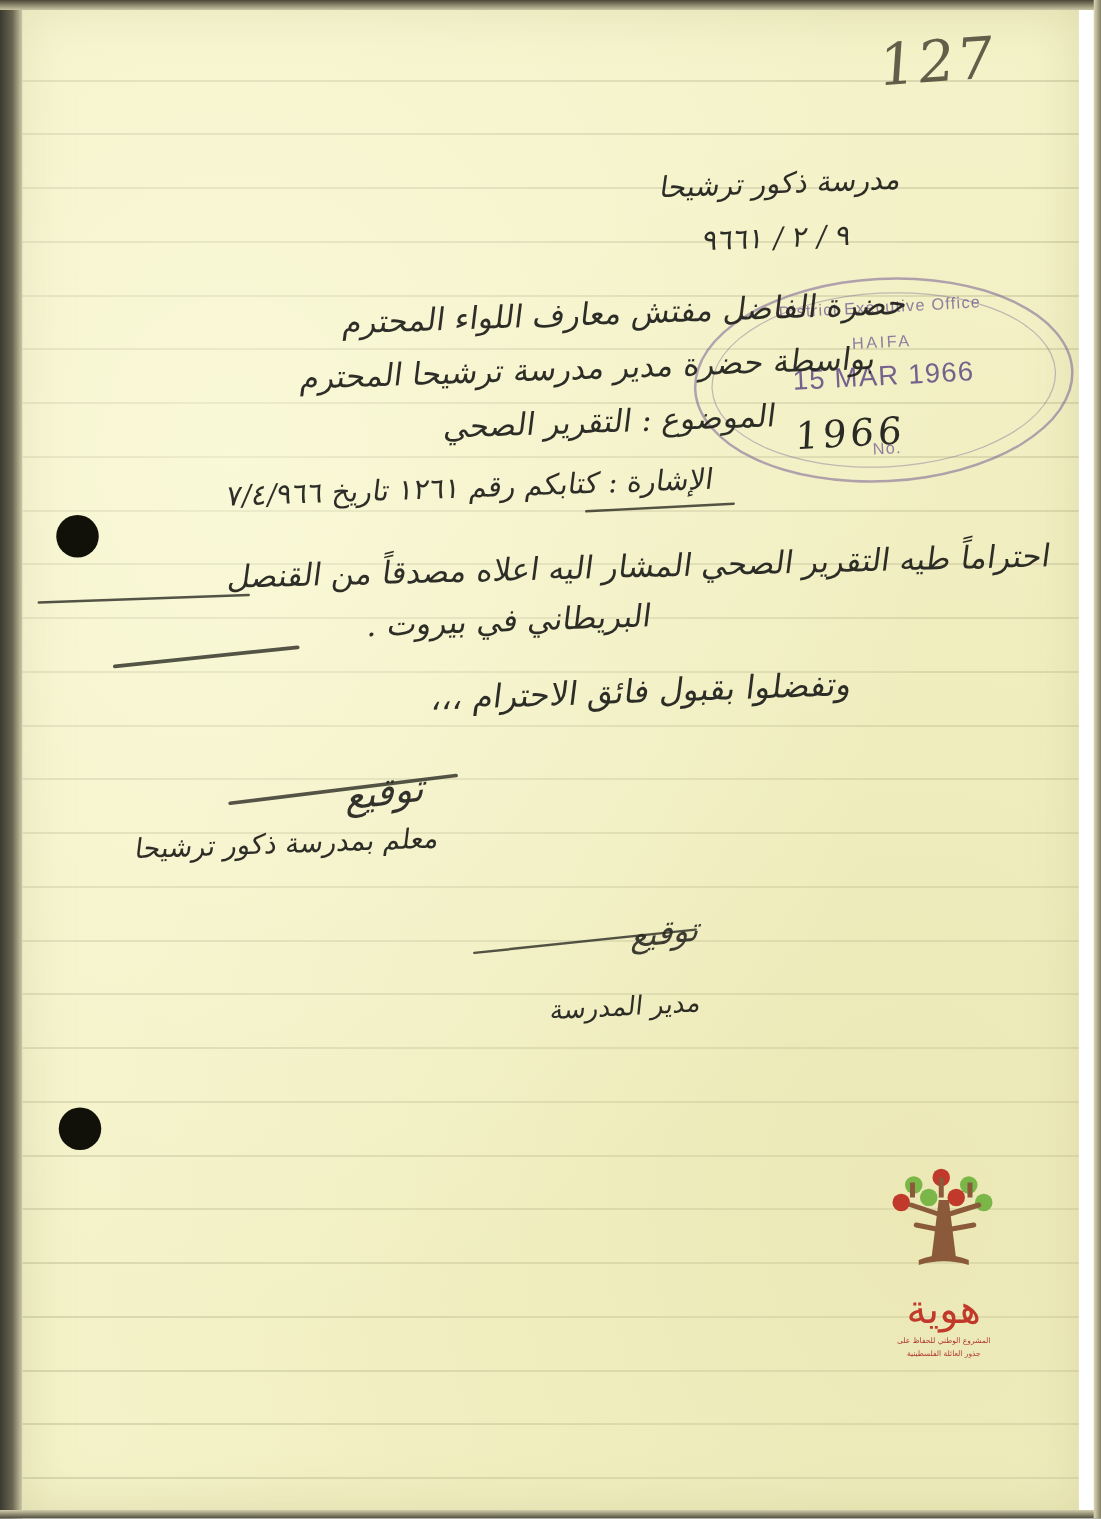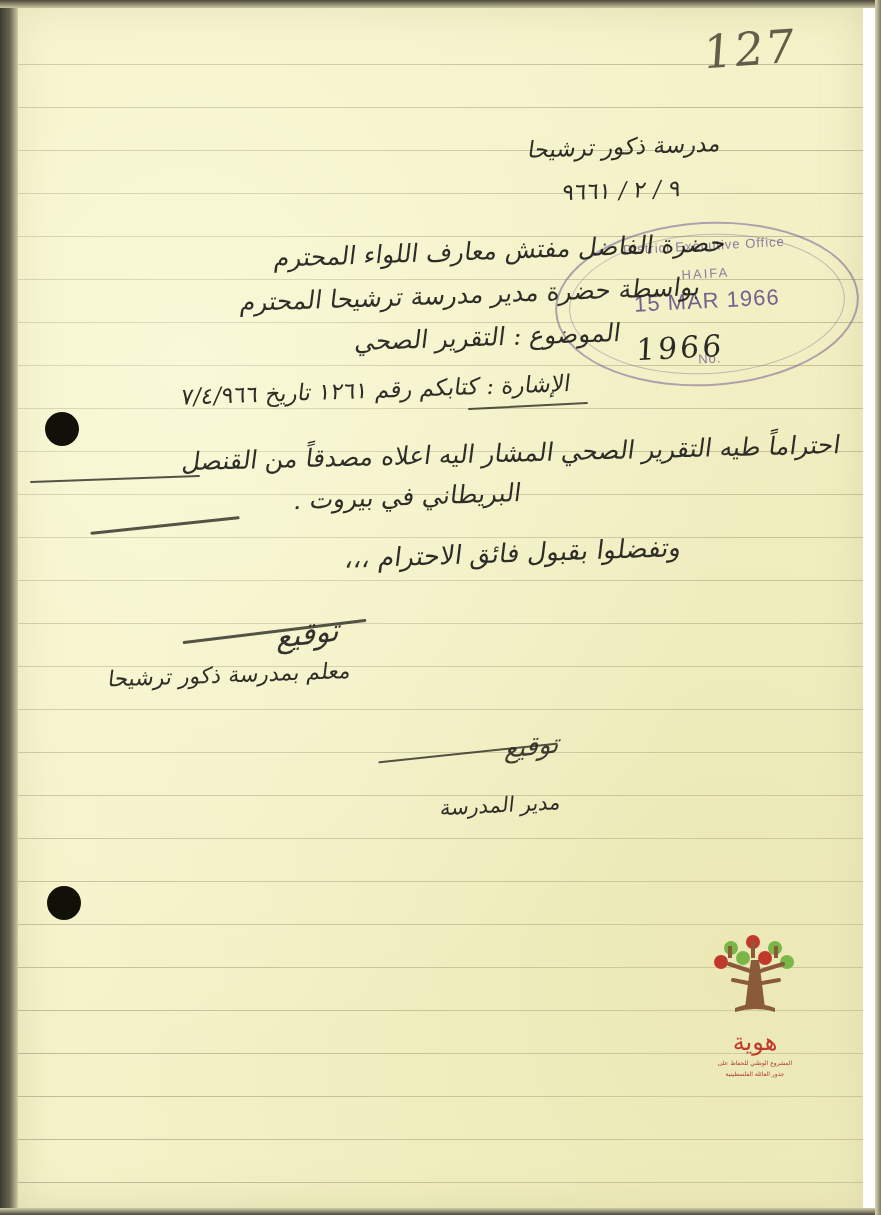--- a/index.html
+++ b/index.html
@@ -189,21 +189,21 @@
   .logo {
     position: absolute;
     left: 690px;
     top: 930px;
     width: 130px;
     height: 175px;
     text-align: center;
   }
   .logo .word {
     font-family: "DejaVu Serif", serif;
-    font-size: 24px;
+    font-size: 32px;
     color: #c0392b;
     margin-top: 4px;
     direction: rtl;
   }
   .logo .sub {
     font-family: "DejaVu Sans", sans-serif;
     font-size: 6px;
     color: #b0392b;
     line-height: 1.5;
     direction: rtl;

